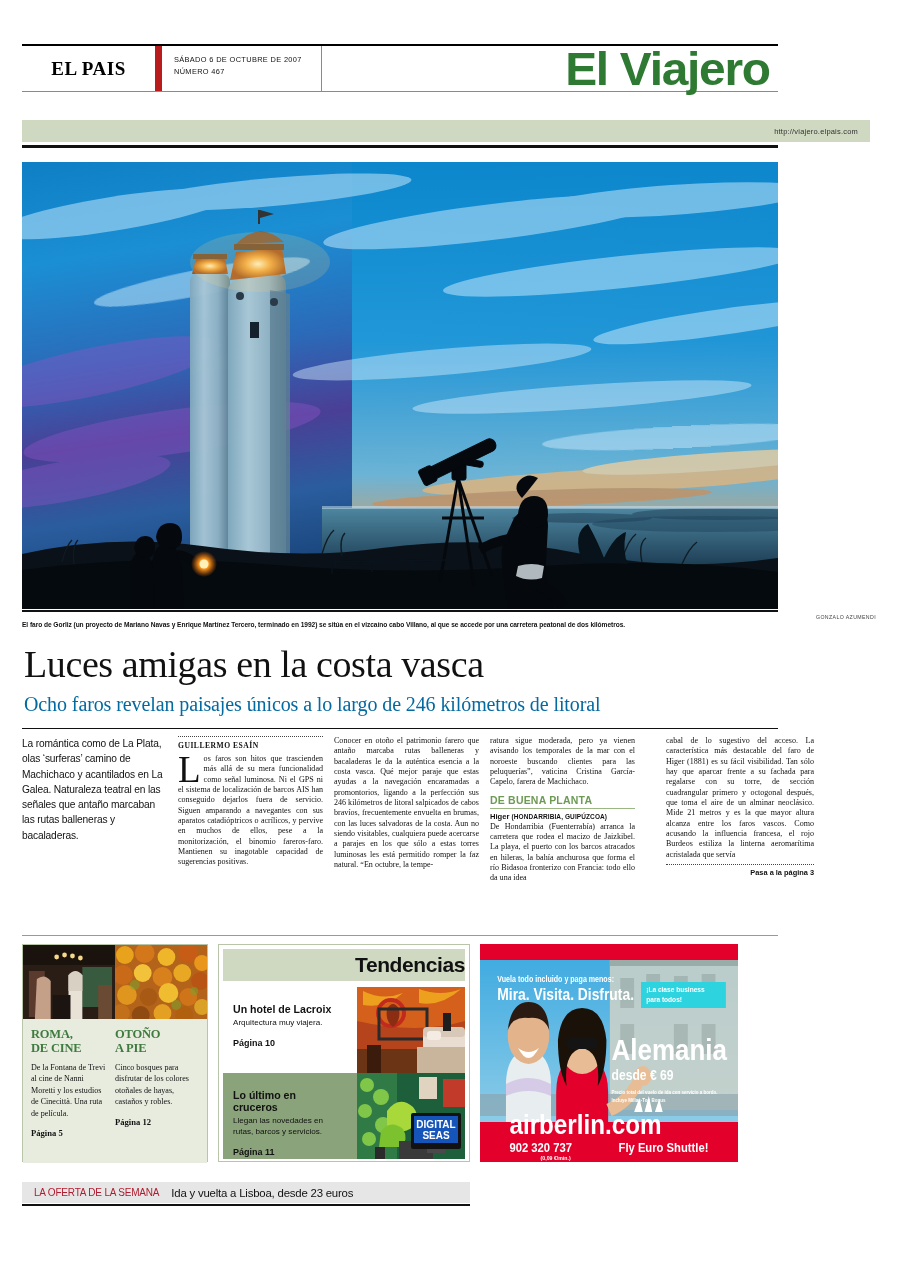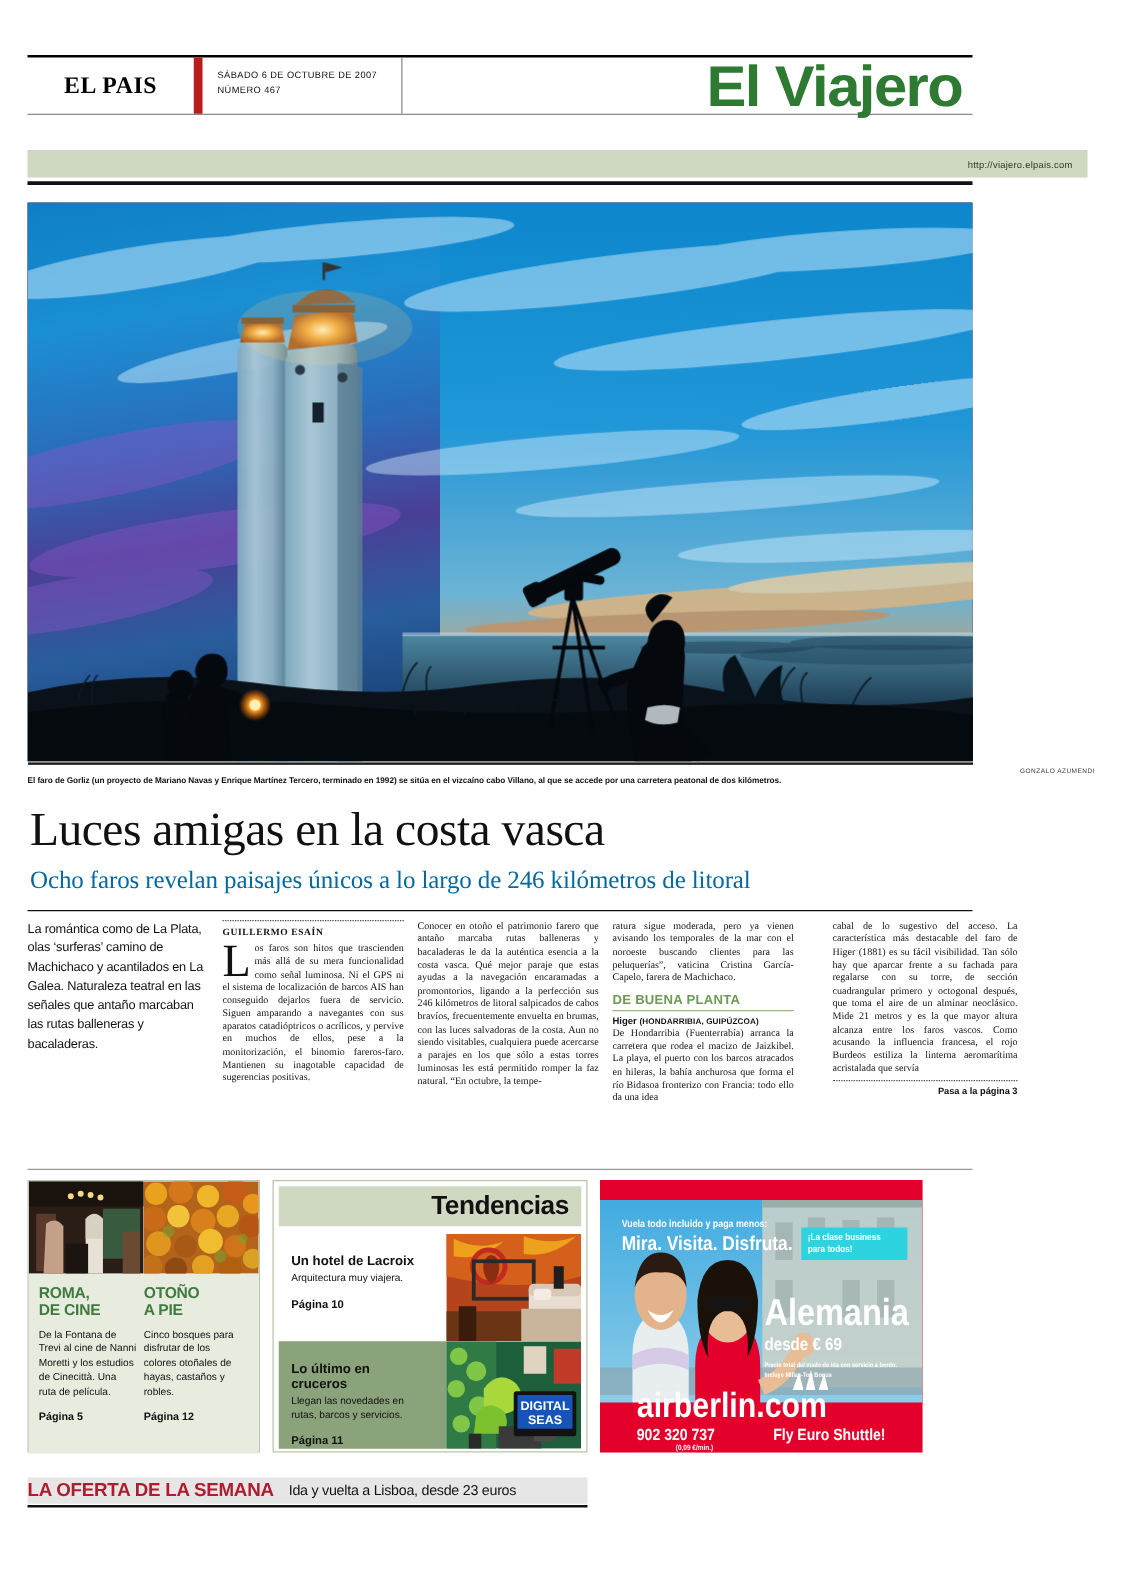--- a/index.html
+++ b/index.html
@@ -129,21 +129,21 @@
   .jump-rule { border-top:1px dotted #444; margin-top:4px; margin-bottom:3px; }
 
   
   .btm-rule {
     position:absolute; left:22px; top:935px; width:756px; height:1px; background:#999;
   }
 
   
   .promo-left {
     position:absolute; left:22px; top:944px; width:186px; height:218px;
-    border:1px solid #b9c5a8; background:#fff;
+    border:1px solid #b9c5a8; background:#fff;font-family:Liberation Serif, serif;
   }
   .promo-photos { display:flex; height:74px; }
   .promo-photos > div { flex:1; overflow:hidden; }
   .promo-photos svg { width:100%; height:100%; display:block; }
   .promo-body { background:#e7ecdf; height:144px; display:flex; padding:9px 8px 0; }
   .promo-col { flex:1; padding-right:6px; }
   .promo-title {
     font-weight:bold; font-size:12.5px; color:#3f7a3f; line-height:1.08;
     letter-spacing:-0.2px; margin-bottom:7px;
   }
@@ -154,21 +154,20 @@
   .tend {
     position:absolute; left:218px; top:944px; width:252px; height:218px;
     border:1px solid #b9c5a8; background:#fff;
   }
   .tend-head {
     height:32px; background:#cfd8c0; margin:4px 4px 0;
     display:flex; align-items:center; justify-content:flex-end;
   }
   .tend-head .t {
     font-weight:bold; font-size:21px; color:#111; letter-spacing:-0.4px;
-    padding-right:10px;
   }
   .tend-rows { margin:6px 4px 4px; }
   .tend-row { display:flex; height:86px; }
   .tend-row.alt .tr-text { background:#8aa37a; }
   .tr-text { flex:1; padding:16px 24px 0 10px; background:#fff; }
   .tr-title { font-weight:bold; font-size:10.6px; color:#111; margin-bottom:3px; }
   .tr-sub { font-size:8.1px; line-height:1.33; color:#111; margin-bottom:9px; }
   .tr-page { font-weight:bold; font-size:9px; color:#111; }
   .tr-img { width:108px; overflow:hidden; }
   .tr-img svg { width:100%; height:100%; display:block; }
@@ -179,22 +178,22 @@
     overflow:hidden; background:#e3002b;
   }
   .ad svg { width:100%; height:100%; display:block; }
 
   
   .oferta {
     position:absolute; left:22px; top:1182px; width:448px; height:21px;
     background:#e6e6e6; display:flex; align-items:center;
   }
   .oferta .lbl {
-    font-weight:bold; font-size:15px; color:#b01b2e;
-    letter-spacing:-0.2px; padding-left:0;
+    font-weight:normal; font-size:10px; color:#b01b2e;
+    letter-spacing:-0.2px; padding-left:12px;
   }
   .oferta .txt { font-size:11.4px; color:#111; padding-left:12px; letter-spacing:-0.2px; }
   .oferta-rule {
     position:absolute; left:22px; top:1204px; width:448px; height:2px; background:#111;
   }
 </style>
 </head>
 <body>
 
 <div class="page">

